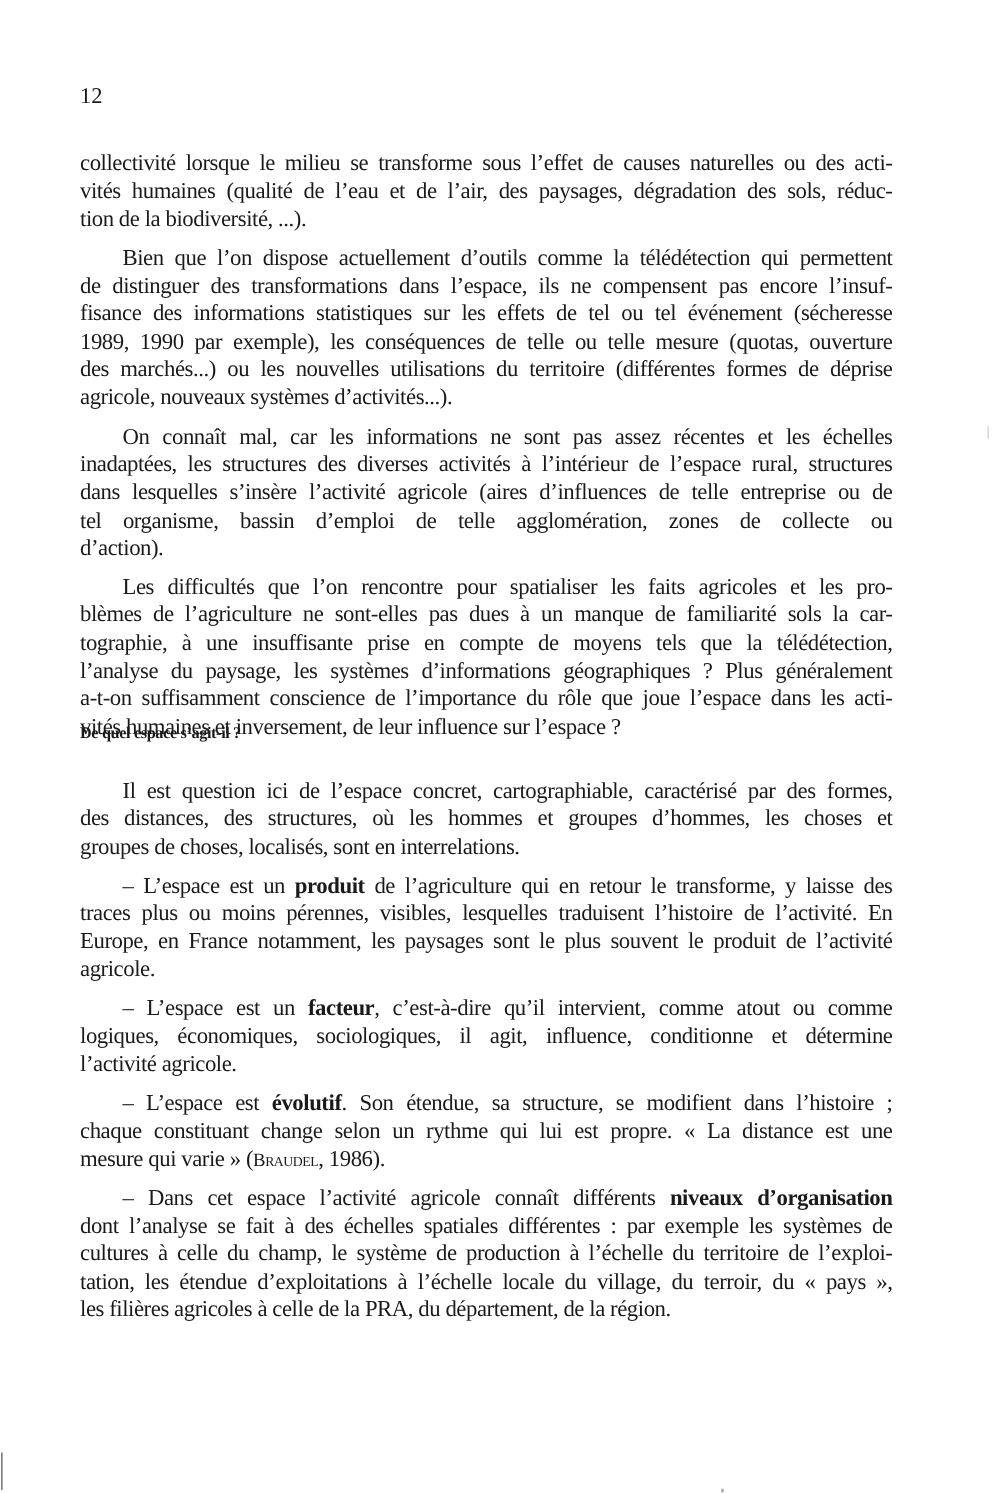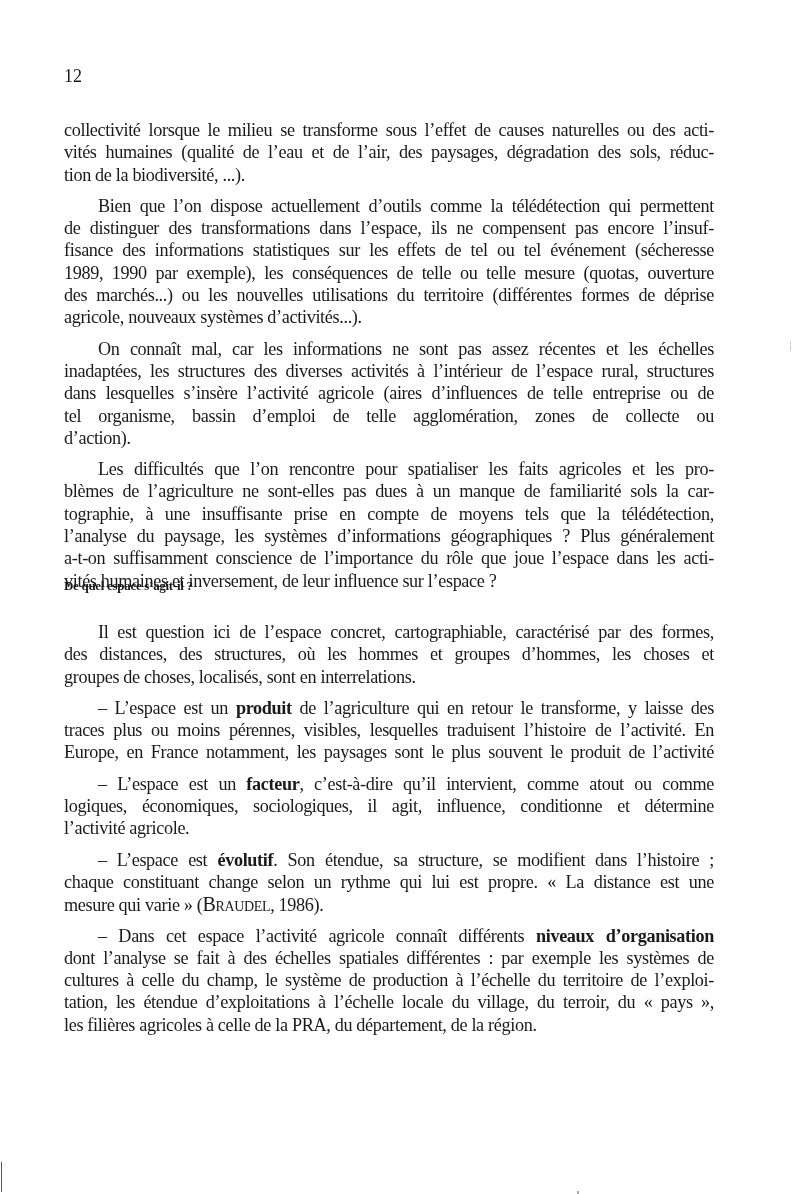--- a/index.html
+++ b/index.html
@@ -6,21 +6,21 @@
   body { width: 800px; height: 1194px; position: relative; overflow: hidden;
          font-family: "Liberation Serif", "DejaVu Serif", serif; color: #1a1a1a; }
   .page-number { position: absolute; left: 64px; top: 66px; font-size: 18px; }
   .block { position: absolute; left: 64px; width: 650px; font-size: 18.2px; letter-spacing: -0.35px; }
   .line { height: 22.3px; line-height: 22.3px; white-space: nowrap; text-align: justify; text-align-last: justify; display: block; overflow: visible; }
   .line.last { text-align-last: left; }
   .line.indent { padding-left: 34px; }
   .para-gap { height: 9px; }
   b { font-weight: bold; }
   .heading { position: absolute; left: 64px; top: 578px; font-size: 13px; font-weight: bold; letter-spacing: -0.3px; }
-  .sc { font-variant: small-caps; font-size: 20px; }
+  .sc { font-variant: small-caps; font-size: 15px; }
   .margin-mark { position: absolute; left: 790px; top: 341px; width: 1px; height: 10px; background: #cfcfcf; }
   .left-rule { position: absolute; left: 1px; top: 1162px; width: 1px; height: 30px; background: #555; }
   .dot-mark { position: absolute; left: 577px; top: 1191px; width: 2px; height: 3px; background: #aaa; }
 </style>
 </head>
 <body>
 
 <div>
 
   <div class="page-number">12</div>
@@ -66,20 +66,21 @@
       <span class="line indent">Il est question ici de l’espace concret, cartographiable, caractérisé par des formes,</span>
       <span class="line">des distances, des structures, où les hommes et groupes d’hommes, les choses et</span>
       <span class="line last">groupes de choses, localisés, sont en interrelations.</span>
     </div>
     <div class="para-gap"></div>
 
     <div>
       <span class="line indent"><span>– L’espace est un </span><b>produit</b><span> de l’agriculture qui en retour le transforme, y laisse des</span></span>
       <span class="line">traces plus ou moins pérennes, visibles, lesquelles traduisent l’histoire de l’activité. En</span>
       <span class="line">Europe, en France notamment, les paysages sont le plus souvent le produit de l’activité</span>
+      <span class="line last">agricole.</span>
     </div>
     <div class="para-gap"></div>
 
     <div>
       <span class="line indent"><span>– L’espace est un </span><b>facteur</b><span>, c’est-à-dire qu’il intervient, comme atout ou comme</span></span>
       <span class="line">logiques, économiques, sociologiques, il agit, influence, conditionne et détermine</span>
       <span class="line last">l’activité agricole.</span>
     </div>
     <div class="para-gap"></div>
 

